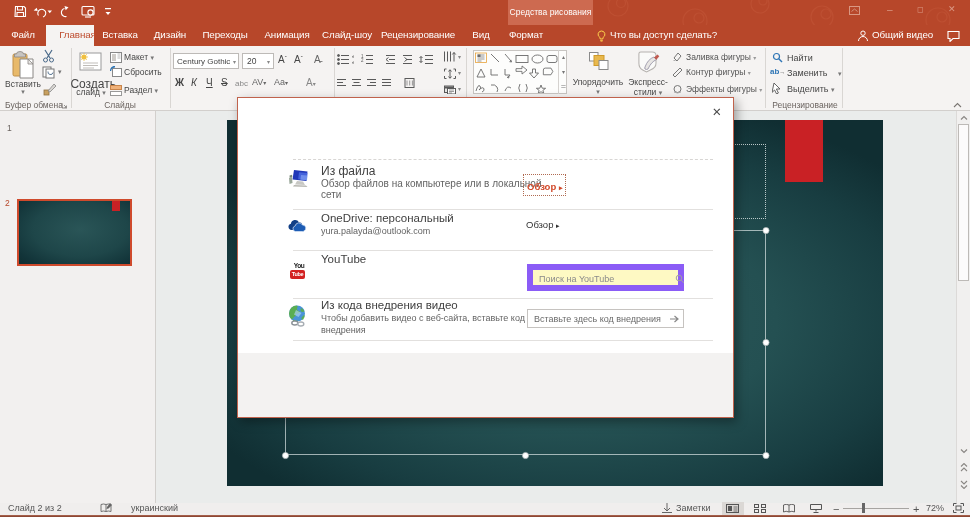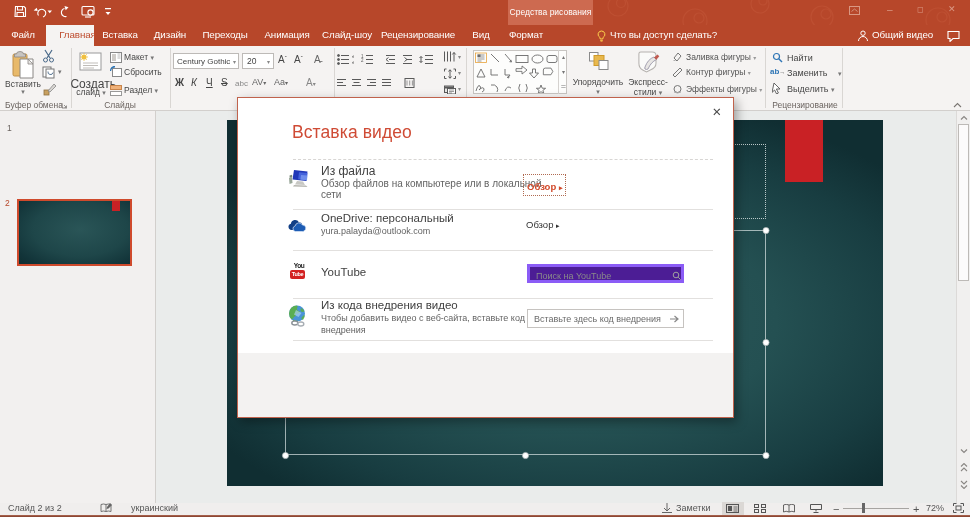--- a/index.html
+++ b/index.html
@@ -356,21 +356,20 @@
       <g fill="none" stroke="#555" stroke-width="1">
         <path d="M0.5 3 v-2.5 h3 M7.5 0.5 h3 v2.5 M10.5 7 v2.5 h-3 M3.5 9.5 h-3 v-2.5"></path>
         <rect x="3" y="3" width="5" height="4"></rect>
       </g>
     </svg>
 </div>
 
 <div class="abs" style="left:237px;top:97px;width:497px;height:321px;background:#fff;border:1px solid #c0624c;box-shadow:3px 4px 10px rgba(0,0,0,0.35)">
   <div class="abs" style="left:0;bottom:0;width:495px;height:64px;background:#f3f2f1"></div>
   <div class="abs" style="left:474px;top:7px;width:14px;height:14px;color:#4a4a4a;font-size:11.5px">✕</div>
-  <div class="abs" style="left:54px;top:24px;font-size:17.5px;font-weight:300;color:#cf4b35;letter-spacing:0.1px">Вставка видео</div>
 
   <div class="abs" style="left:55px;top:61px;width:420px;height:0;border-top:1px dashed #d8d6d4"></div>
   <div class="abs" style="left:55px;top:111px;width:420px;height:1px;background:#e2e0de"></div>
   <div class="abs" style="left:55px;top:152px;width:420px;height:1px;background:#e2e0de"></div>
   <div class="abs" style="left:55px;top:200px;width:420px;height:1px;background:#e2e0de"></div>
   <div class="abs" style="left:55px;top:242px;width:420px;height:1px;background:#e2e0de"></div>
 
   <svg class="abs" style="left:50px;top:71px;width:22px;height:20px" viewBox="0 0 22 20">
     <path d="M4.5 10.5 l1.5-9.5 13.5 1.5 -1 9.5 z" fill="#2038b8"></path>
     <path d="M11 3.2 l8.5 0.8 -0.7 7 -8.6-0.7 z" fill="#4a6ae0" opacity="0.85"></path>
@@ -387,22 +386,22 @@
   <svg class="abs" style="left:50px;top:121px;width:20px;height:13px" viewBox="0 0 20 13">
     <path d="M3.5 11 a3.2 3.2 0 0 1 -0.6-6.3 a4.3 4.3 0 0 1 8-1.5 a3.5 3.5 0 0 1 3.4 2.4 l-6 3 -3 2.4 z" fill="#123f86"></path>
     <path d="M7.5 12.5 a2.8 2.8 0 0 1 -0.4-5.5 a3.9 3.9 0 0 1 7.3-1 a3.1 3.1 0 0 1 1.6 5.9 q-0.5 0.6-1.5 0.6 z" fill="#1d5cb4" stroke="#dce8f8" stroke-width="0.7"></path>
   </svg>
   <div class="abs" style="left:83px;top:114px;font-size:11.5px;color:#404040">OneDrive: персональный</div>
   <div class="abs" style="left:83px;top:128px;font-size:9px;color:#636363">yura.palayda@outlook.com</div>
   <div class="abs" style="left:288px;top:121px;font-size:9.5px;color:#333">Обзор <span style="font-size:7px">▸</span></div>
 
   <div class="abs" style="left:54px;top:164px;width:14px;height:7px;font-size:6.5px;font-weight:bold;color:#1a1a1a;text-align:center;letter-spacing:-0.5px">You</div>
   <div class="abs" style="left:52px;top:172px;width:15px;height:9px;background:#d32222;border-radius:2px;color:#fff;font-size:5.5px;font-weight:bold;text-align:center;line-height:9px;letter-spacing:-0.3px">Tube</div>
-  <div class="abs" style="left:83px;top:168px;font-size:11.5px;color:#404040">YouTube</div>
-  <div class="abs" style="left:289px;top:166px;width:157px;height:19px;border:3px solid #8b5cf6;background:#4c1d95">
+  <div class="abs" style="left:83px;top:155px;font-size:11.5px;color:#404040">YouTube</div>
+  <div class="abs" style="left:289px;top:166px;width:157px;height:27px;border:6px solid #8b5cf6;background:#fef9c3">
     <div class="abs" style="left:6px;top:4px;font-size:9px;color:#8a8a8a">Поиск на YouTube</div>
     <svg class="abs" style="left:142px;top:4px;width:10px;height:10px" viewBox="0 0 10 10">
         <circle cx="4" cy="4" r="2.8" fill="none" stroke="#a0a0a0"></circle>
         <path d="M6.2 6.2 l2.6 2.6" stroke="#a0a0a0"></path>
       </svg>
   </div>
 
   <svg class="abs" style="left:49px;top:207px;width:22px;height:22px" viewBox="0 0 22 22">
     <circle cx="10" cy="8.5" r="8" fill="#4a94d8"></circle>
     <path d="M10 0.5 a8 8 0 0 0 -8 8 a8 8 0 0 0 2.5 5.8 q2-0.5 2.5-2.5 q2.5-0.5 2-3 q3 0.5 4-2 q-3.5-1.5-3-3.5 q1.5-1.5 0-2.8 z" fill="#5cb044" opacity="0.9"></path>

